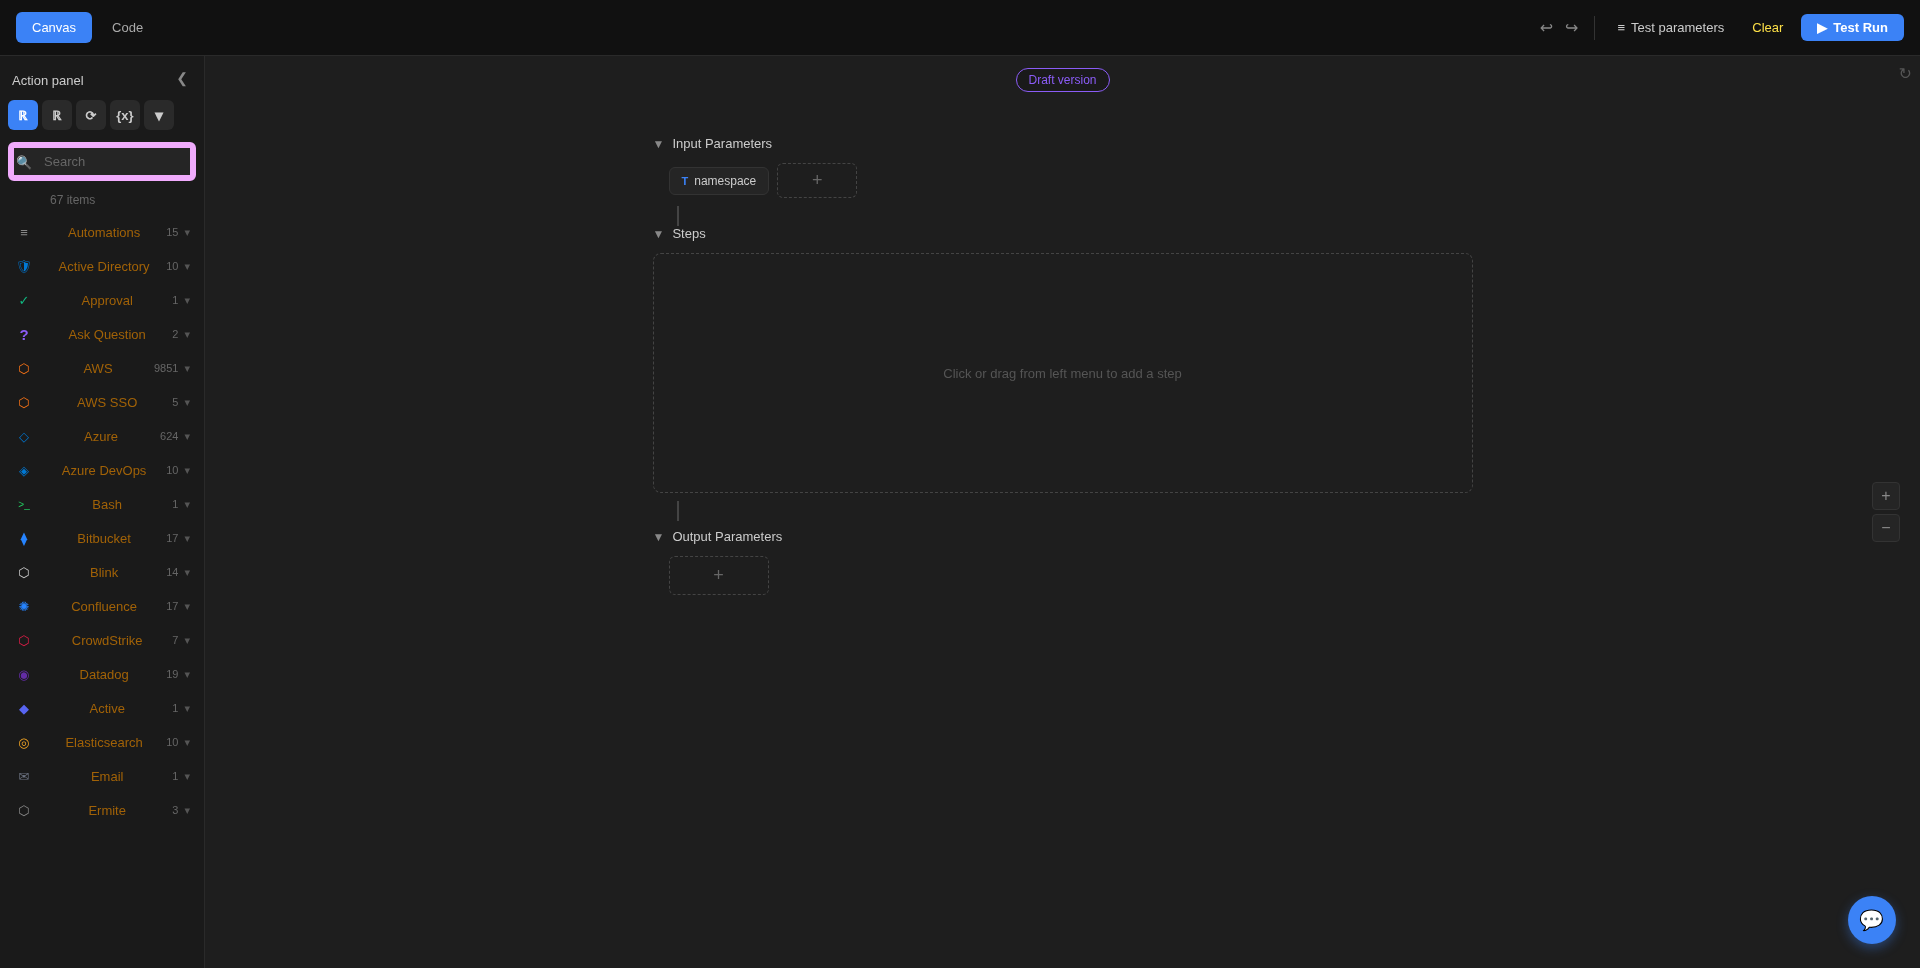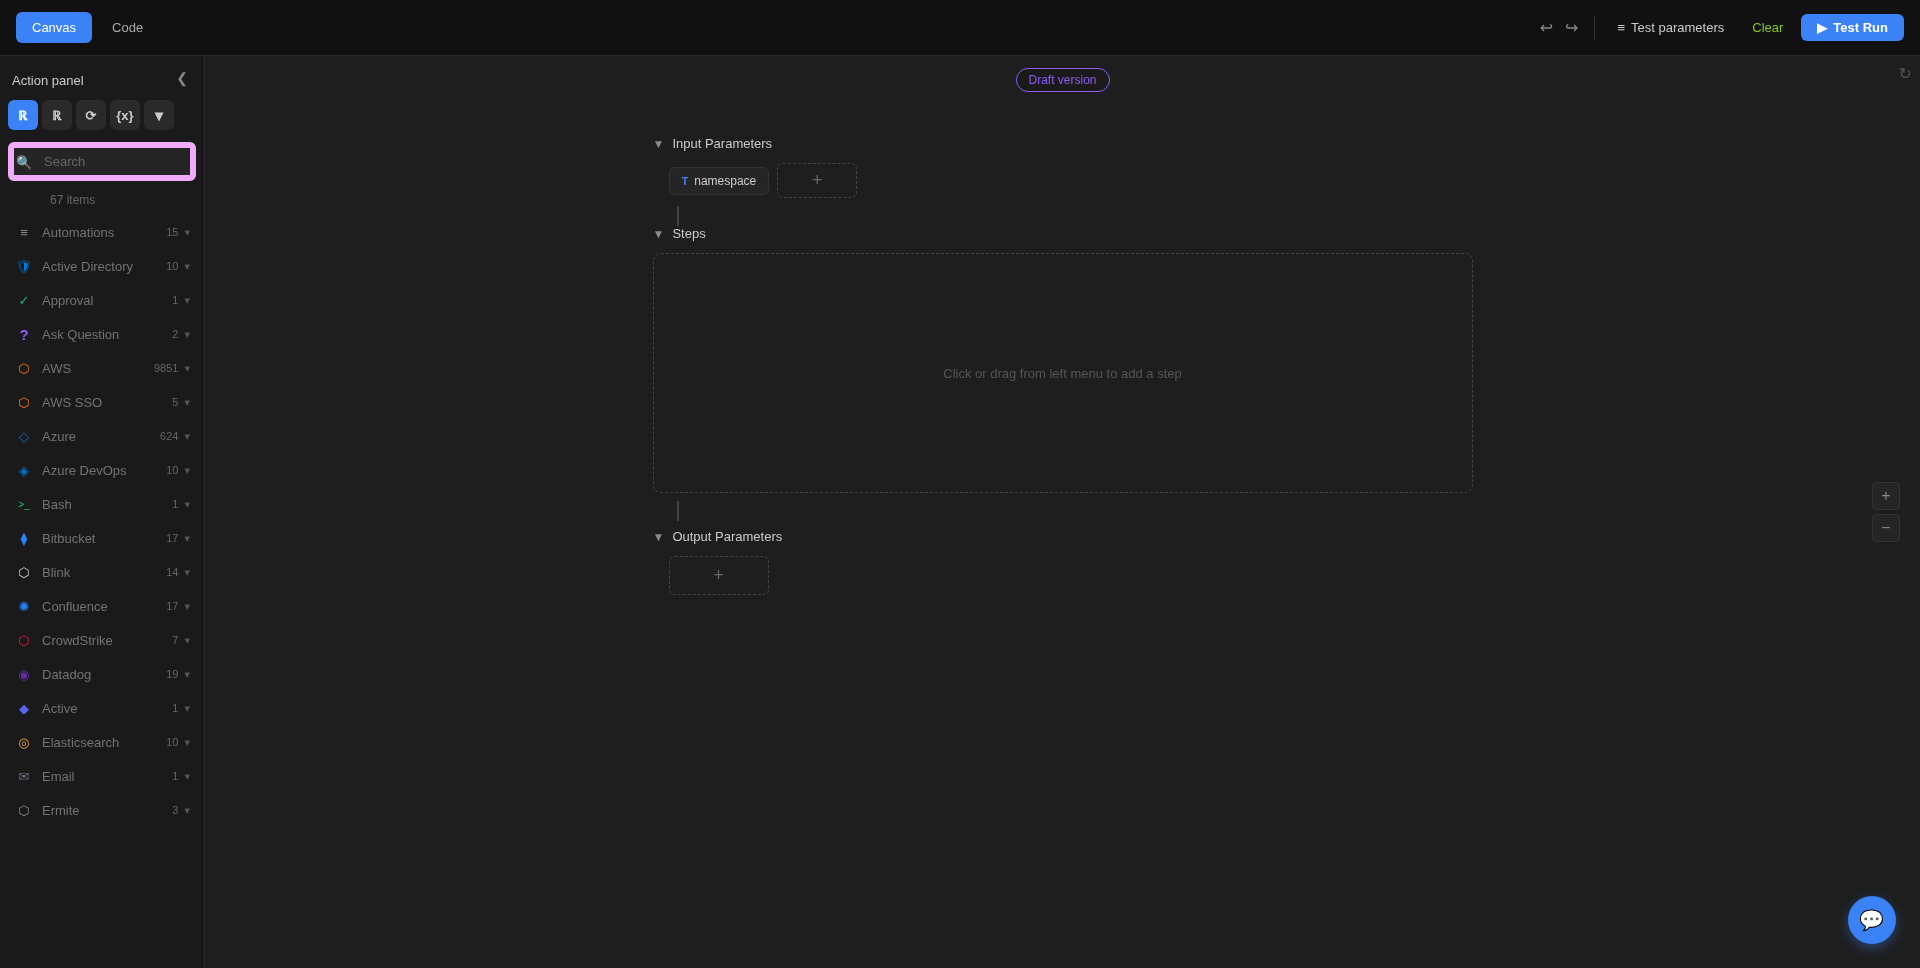--- a/index.html
+++ b/index.html
@@ -73,21 +73,21 @@
       cursor: pointer;
       font-size: 13px;
       padding: 6px 10px;
       display: flex;
       align-items: center;
       gap: 6px;
     }
     .btn-clear {
       background: transparent;
       border: none;
-      color: #84cc16;
+      color: #fde047;
       cursor: pointer;
       font-size: 13px;
       padding: 6px 10px;
     }
     .btn-test-run {
       background: #3b82f6;
       border: none;
       color: #fff;
       cursor: pointer;
       font-size: 13px;
@@ -208,21 +208,22 @@
       height: 20px;
       margin-right: 8px;
       display: flex;
       align-items: center;
       justify-content: center;
       flex-shrink: 0;
     }
     .list-item-name {
       flex: 1;
       font-size: 13px;
-      color: #737373;
+      color: #a16207;
+      text-align: center;
     }
     .list-item-count {
       font-size: 11px;
       color: #666;
       margin-right: 6px;
     }
     .list-item-chevron {
       color: #555;
       font-size: 11px;
     }

